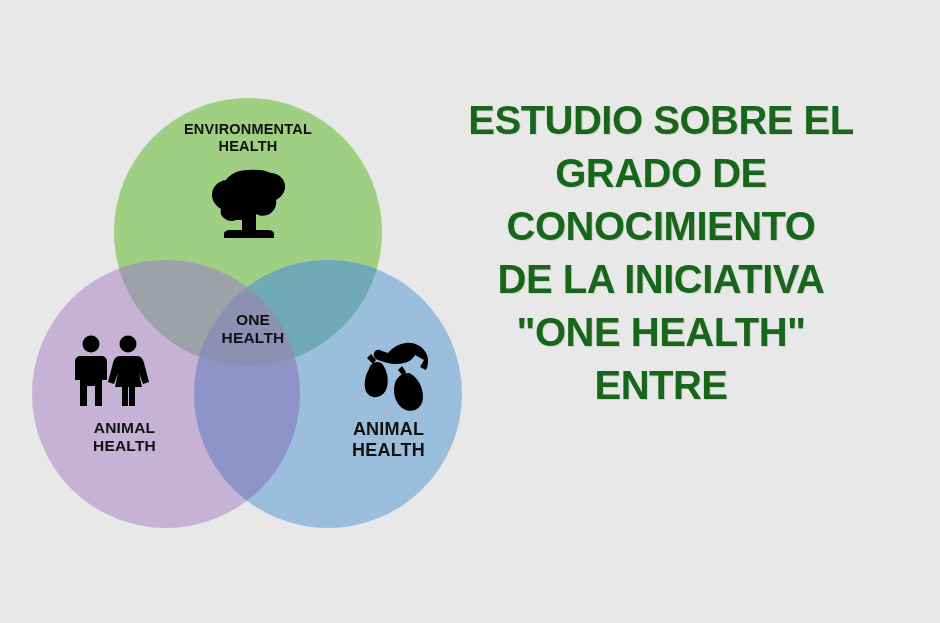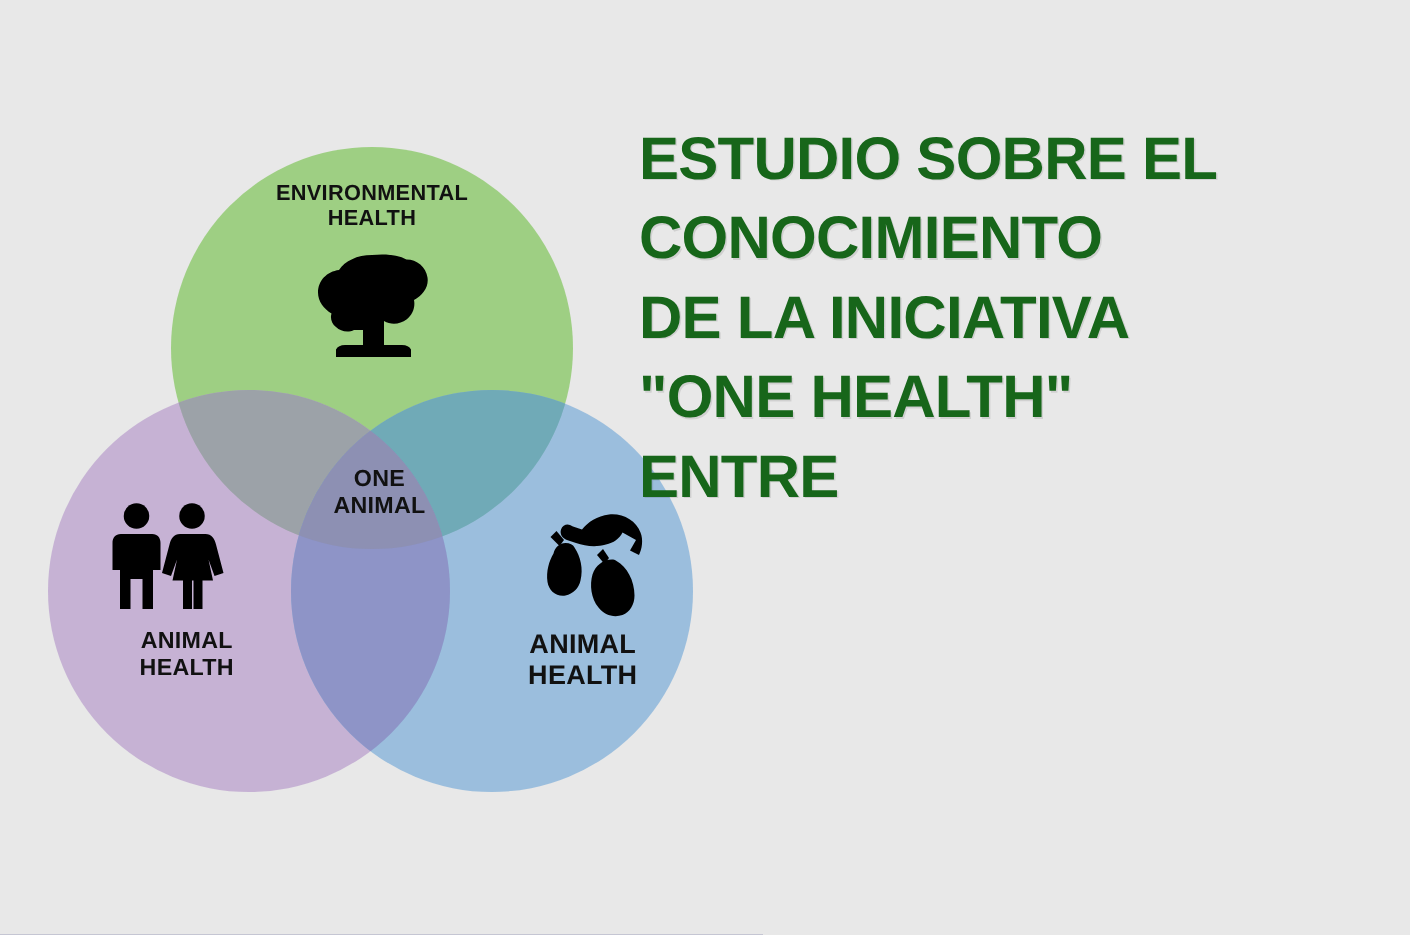--- a/index.html
+++ b/index.html
@@ -76,23 +76,23 @@
     pointer-events: none;
   }
   #icon-tree { left: 208px; top: 168px; width: 82px; height: 72px; }
   #icon-people { left: 72px; top: 335px; width: 82px; height: 73px; }
   #icon-birds  { left: 346px; top: 340px; width: 84px; height: 76px; }
 
   
   #title-block {
     position: absolute;
     right: 44px;
-    top: 80px;
+    top: 94px;
     width: 470px;
-    text-align: left;
+    text-align: center;
   }
   .title-line {
     color: #17661a;
     font-family: "Liberation Sans", sans-serif;
     font-weight: bold;
     font-size: 40px;
     line-height: 53px;
     letter-spacing: -0.5px;
     font-stretch: condensed;
     text-transform: uppercase;
@@ -229,24 +229,25 @@
     <div class="venn-label" id="label-environmental">ENVIRONMENTAL
 HEALTH</div>
 
     <div class="venn-label" id="label-human">ANIMAL
 HEALTH</div>
 
     <div class="venn-label" id="label-animal">ANIMAL
 HEALTH</div>
 
     <div class="venn-label" id="label-one-health">ONE
-ANIMAL</div>
+HEALTH</div>
   </div>
 
   <div id="title-block">
     <div class="title-line">Estudio sobre el</div>
+    <div class="title-line">grado de</div>
     <div class="title-line">conocimiento</div>
     <div class="title-line">de la iniciativa</div>
     <div class="title-line">"One Health"</div>
     <div class="title-line">entre</div>
   </div>
 
 </div>
 
 </body></html>

